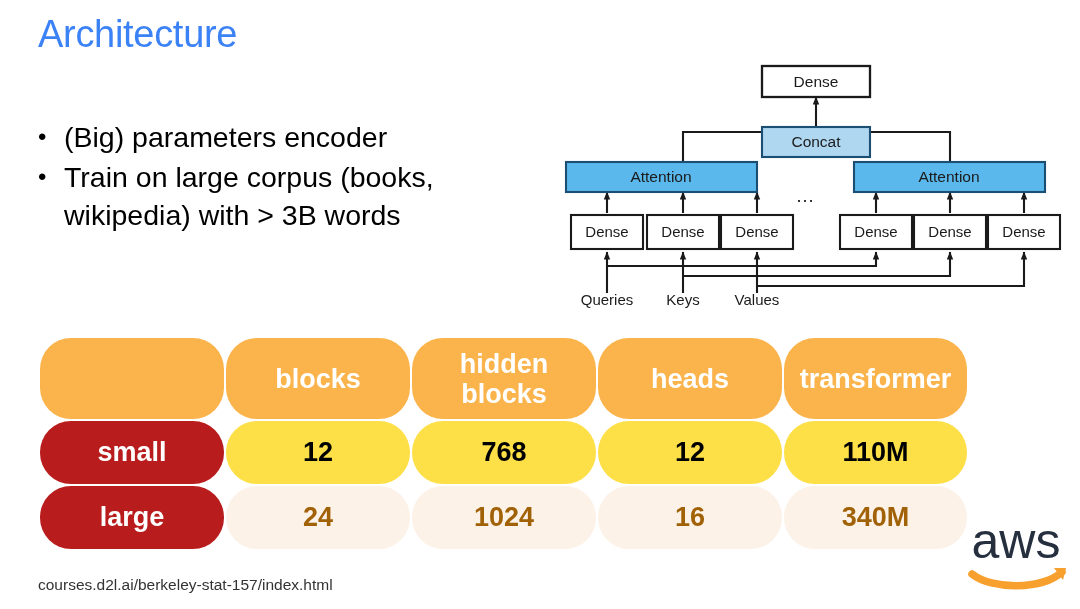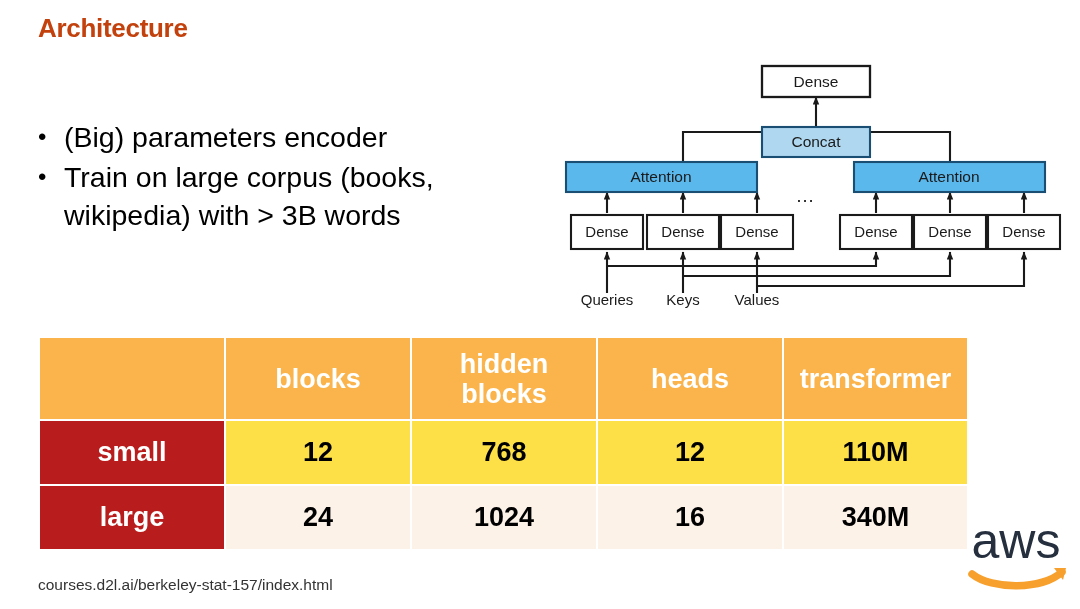--- a/index.html
+++ b/index.html
@@ -14,24 +14,24 @@
     overflow: hidden;
     font-family: "Liberation Sans", sans-serif;
     color: #000000;
   }
 
   
   .slide-title {
     position: absolute;
     left: 38px;
     top: 14px;
-    font-size: 26px;
-    font-weight: bold;
+    font-size: 38px;
+    font-weight: normal;
     letter-spacing: -0.3px;
-    color: #c2410c;
+    color: #3b82f6;
     line-height: 1.1;
   }
 
   
   .bullets {
     position: absolute;
     left: 38px;
     top: 118px;
     width: 510px;
   }
@@ -78,20 +78,21 @@
   .spec-table col.c1 { width: 184px; }
   .spec-table col.c2 { width: 184px; }
   .spec-table col.c3 { width: 184px; }
   .spec-table col.c4 { width: 183px; }
 
   .spec-table th, .spec-table td {
     padding: 0;
     margin: 12px;
     text-align: center;
     vertical-align: middle;
+    border-radius: 31px;
   }
   .hdr-cell {
     background: #FBB44B;
     color: #ffffff;
     font-size: 27px;
     font-weight: bold;
     height: 81px;
     line-height: 30px;
   }
   .hdr-cell.blank { }
@@ -104,21 +105,21 @@
   }
   .val-a {
     background: #fde047;
     color: #000000;
     font-size: 27px;
     font-weight: bold;
     height: 63px;
   }
   .val-b {
     background: #FCF2E8;
-    color: #000000;
+    color: #a16207;
     font-size: 27px;
     font-weight: bold;
     height: 63px;
   }
 
   
   .footer-url {
     position: absolute;
     left: 38px;
     top: 576px;

